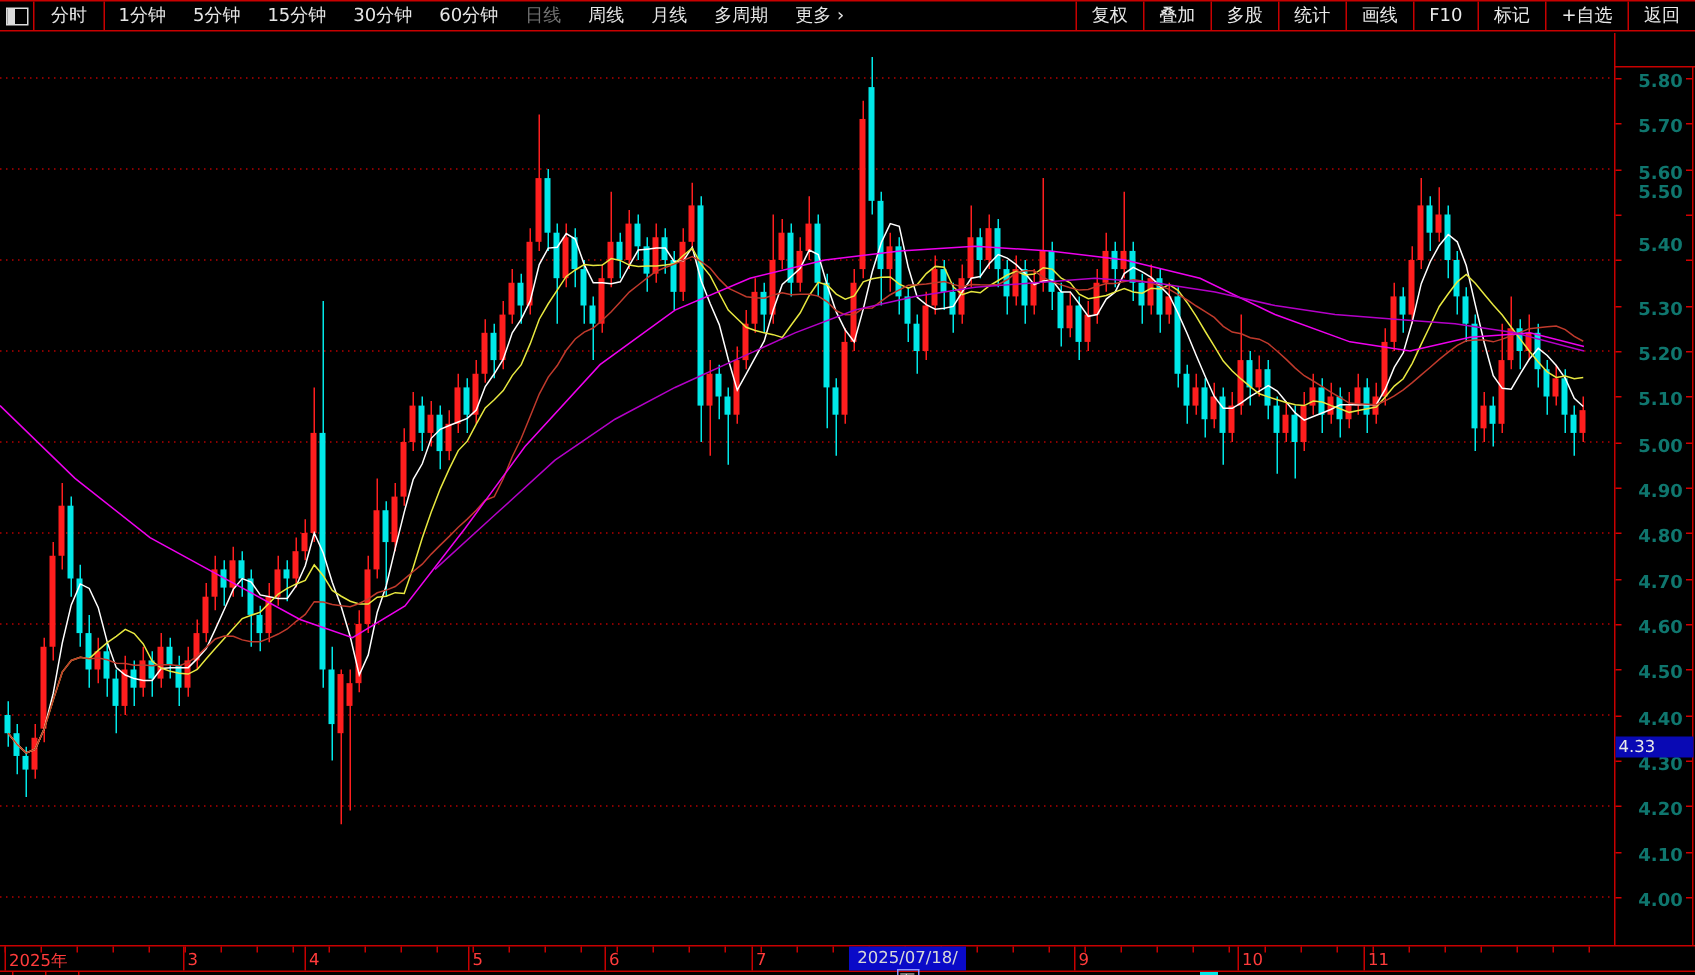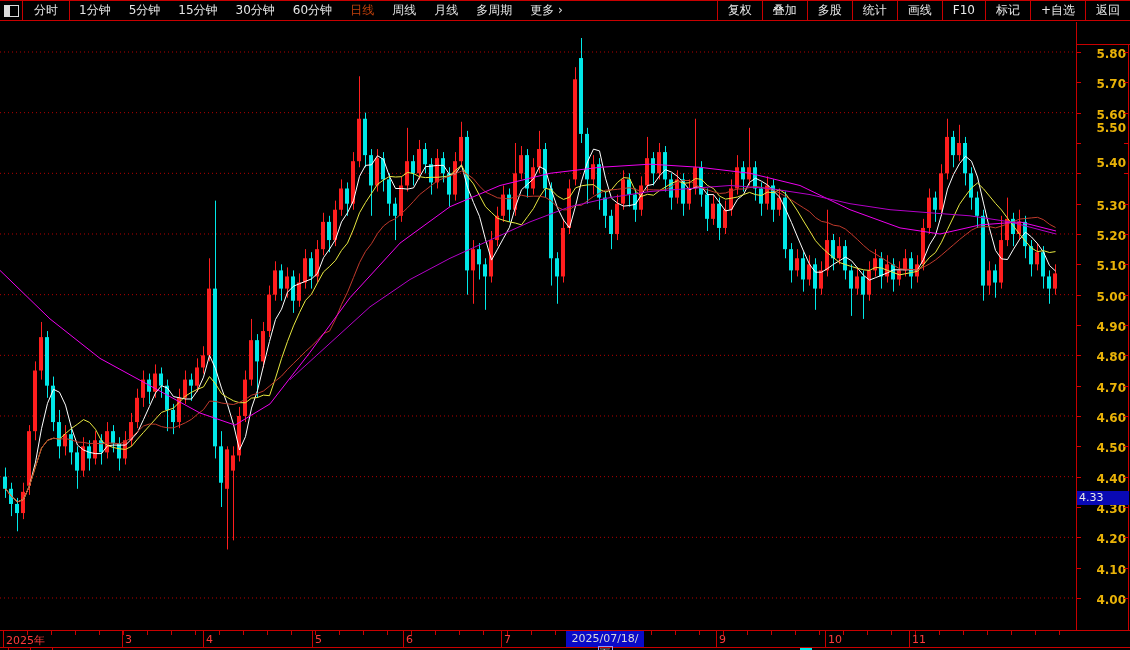--- a/index.html
+++ b/index.html
@@ -7,41 +7,41 @@
        font-family:"DejaVu Sans","Liberation Sans",sans-serif;font-size:12px;}
   
   #toolbar{position:absolute;left:0;top:0;width:1130px;height:21px;box-sizing:border-box;
            border-top:1px solid #c80000;border-bottom:1px solid #c80000;display:flex;align-items:stretch;background:#000;}
   .tb-iconcell{width:22px;display:flex;align-items:center;justify-content:center;border-right:1px solid #c80000;}
   .win-icon{display:inline-block;width:13px;height:10px;border:1px solid #dcdcdc;position:relative;}
   .win-icon::after{content:"";position:absolute;left:0;top:0;width:5px;height:10px;background:#dcdcdc;}
   #tb-left{display:flex;align-items:center;color:#e6e6e6;}
   #tb-left .tb-item{padding:0 9px;line-height:19px;cursor:default;white-space:nowrap;}
   #tb-left .tb-item.first{border-right:1px solid #c80000;padding:0 11px;}
-  #tb-left .tb-item.active{color:#c2410c;text-align:center;}
+  #tb-left .tb-item.active{color:#737373;text-align:center;}
   #tb-spacer{flex:1;}
   #tb-right{display:flex;align-items:stretch;color:#eaeaea;}
   #tb-right .tb-item{padding:0 10px;line-height:19px;border-left:1px solid #c80000;white-space:nowrap;}
   
   #inforow{position:absolute;left:0;top:22px;width:1130px;height:16px;display:flex;align-items:center;}
   #stock-title{color:#e8e8e8;margin-left:4px;}
   .chev-circle{display:inline-block;width:12px;height:12px;border-radius:50%;background:#8a8a8a;color:#222;
                font-size:9px;line-height:11px;text-align:center;margin:0 6px 0 8px;font-weight:bold;}
   #var-label{color:#ff3434;}
   #inforow-icons{position:absolute;left:1036px;top:1px;display:flex;align-items:center;gap:9px;}
   .diamond-icon{color:#9a9a9a;font-size:12px;}
   .panel-icon{display:inline-block;width:12px;height:10px;border:1px solid #cfcfcf;position:relative;}
   .panel-icon::after{content:"";position:absolute;right:0;top:0;width:4px;height:10px;background:#cfcfcf;}
   
   #chart-area{position:absolute;left:0;top:38px;width:1130px;height:592px;}
   #chart-svg{position:absolute;left:0;top:0;}
   #axis-vline{position:absolute;left:1076px;top:-16px;width:1px;height:626px;background:#c80000;}
   #axis-rline{position:absolute;left:1128px;top:6px;width:1px;height:586px;background:#c80000;}
   #axis-topline{position:absolute;left:1076px;top:6px;width:54px;height:1px;background:#c80000;}
-  .pa-label{position:absolute;left:1088px;width:38px;color:#eab308;font-weight:bold;text-align:right;}
+  .pa-label{position:absolute;left:1088px;width:38px;color:#0f766e;font-weight:bold;text-align:center;}
   .pa-tick-l{position:absolute;left:1077px;width:4px;height:1px;background:#d40000;}
   .pa-tick-r{position:absolute;left:1124px;width:4px;height:1px;background:#d40000;}
   #price-cursor-badge{position:absolute;left:1077px;top:453px;width:50px;height:14px;background:#0909b4;
                       color:#e8e8e8;font-size:11px;line-height:14px;padding-left:2px;}
   
   #time-axis{position:absolute;left:0;top:630px;width:1130px;height:18px;box-sizing:border-box;
              border-top:1px solid #c80000;border-bottom:1px solid #c80000;background:#000;}
   .ta-label{position:absolute;top:2px;color:#ff3b3b;font-size:11px;white-space:nowrap;}
   .ta-month-line{position:absolute;top:0;width:1px;height:16px;background:#c80000;}
   .ta-week-tick{position:absolute;top:0;width:1px;height:4px;background:#c80000;}

